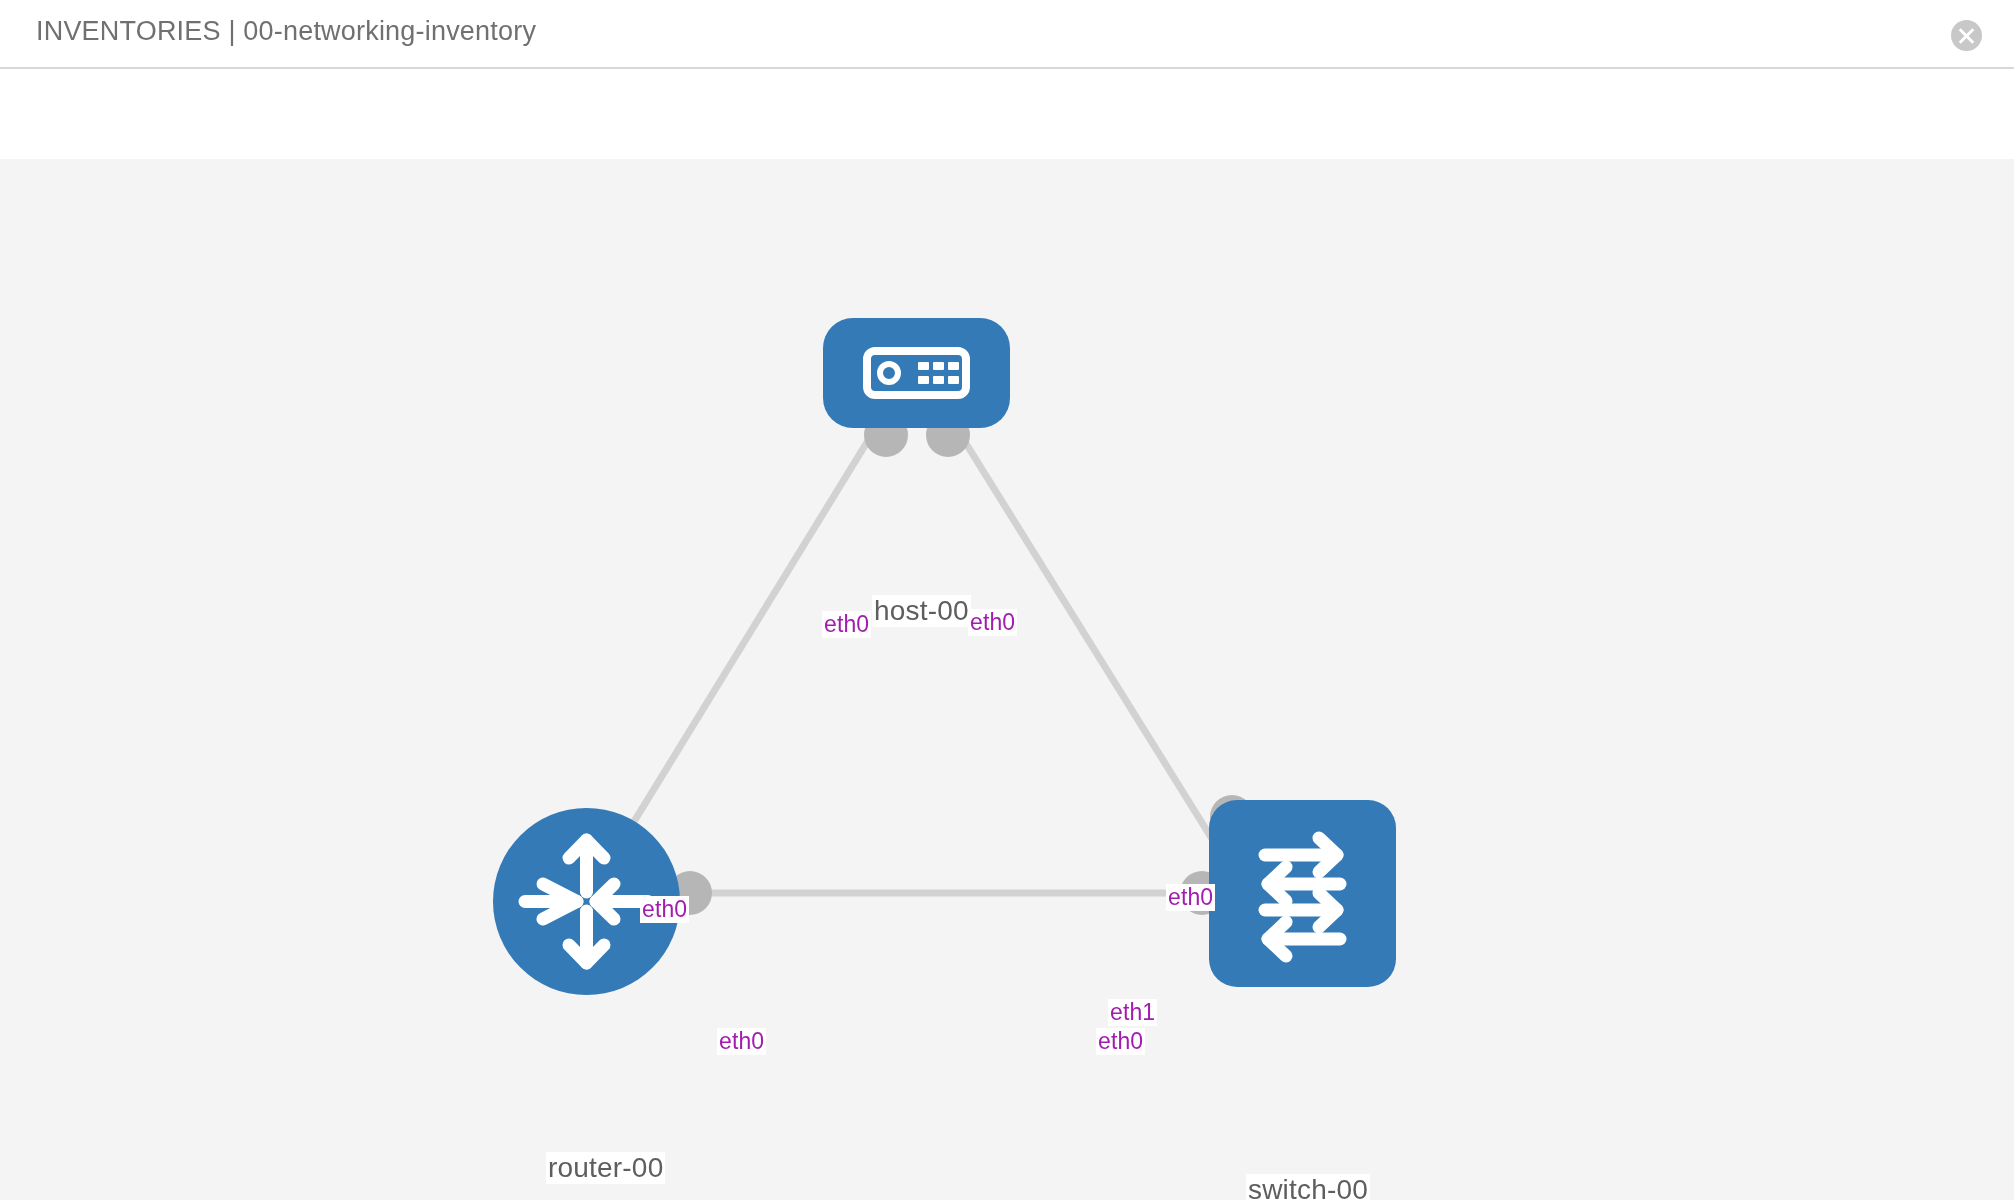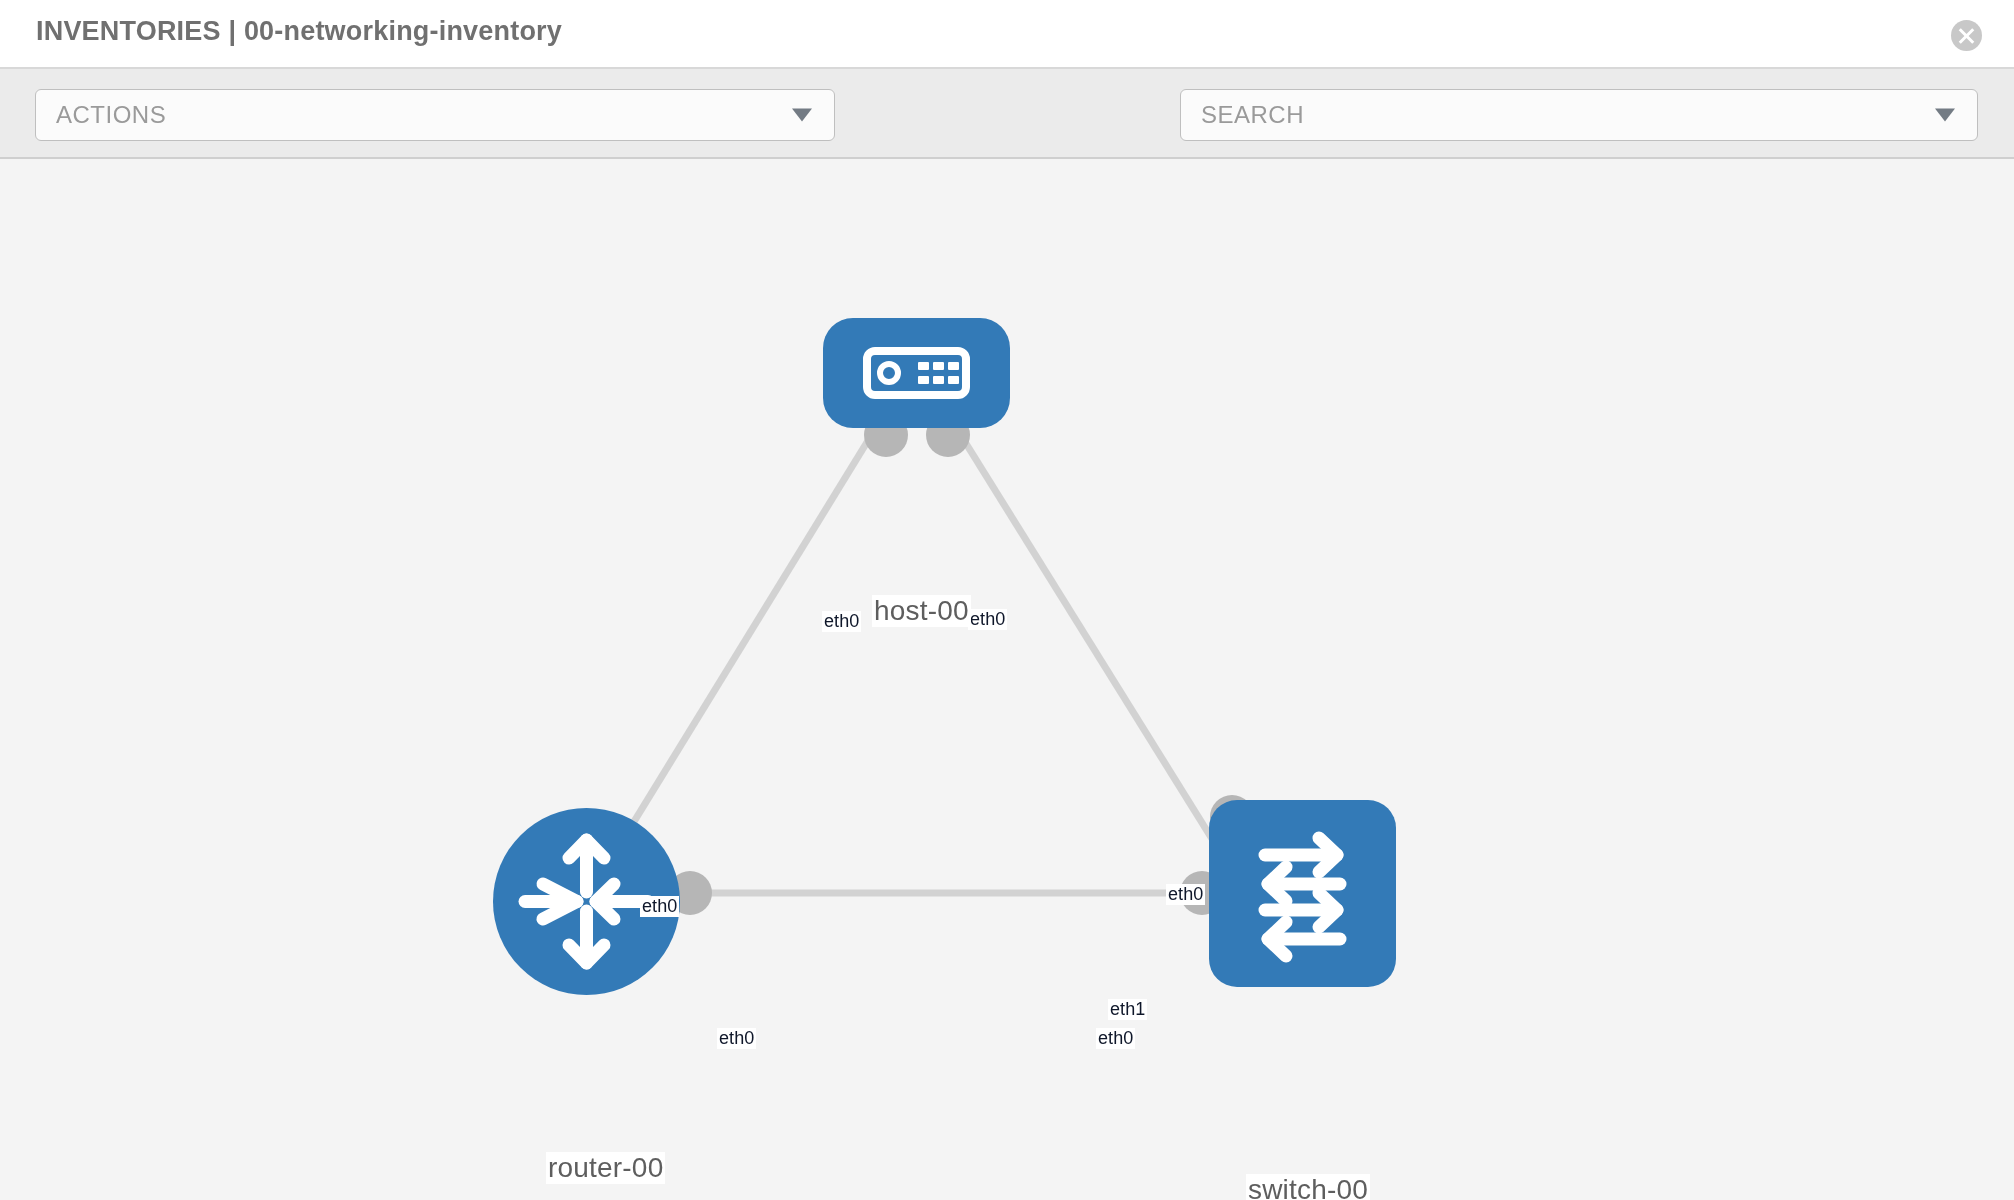--- a/index.html
+++ b/index.html
@@ -24,21 +24,21 @@
     height: 69px;
     background: #ffffff;
     border-bottom: 2px solid #d8d8d8;
     box-sizing: border-box;
   }
   #page-title {
     position: absolute;
     left: 36px;
     top: 16px;
     font-size: 27px;
-    font-weight: bold;
+    font-weight: normal;
     color: #707070;
     letter-spacing: 0.2px;
     white-space: nowrap;
   }
   #close-button {
     position: absolute;
     right: 32px;
     top: 20px;
     width: 31px;
     height: 31px;
@@ -160,22 +160,22 @@
     white-space: nowrap;
     padding: 0 2px;
     letter-spacing: 0.2px;
   }
   #label-host   { left: 872px; top: 436px; z-index: 6; }
   #label-router { left: 530px; top: 993px; margin-left: 16px; }
   #label-switch { left: 1246px; top: 1015px; text-decoration: underline; }
 
   .edge-label {
     position: absolute;
-    font-size: 18px;
-    color: #0f172a;
+    font-size: 23px;
+    color: #a21caf;
     background: #ffffff;
     white-space: nowrap;
     padding: 0 2px;
     letter-spacing: 0.1px;
   }
   #edge-label-host-router { left: 822px; top: 452px; z-index: 5; }
   #edge-label-host-switch { left: 968px; top: 450px; z-index: 5; }
   #edge-label-router-up   { left: 640px; top: 737px; }
   #edge-label-switch-up   { left: 1166px; top: 725px; }
   #edge-label-router-side { left: 717px; top: 869px; }
@@ -189,44 +189,20 @@
 
   <div id="header">
     <div id="page-title">INVENTORIES | 00-networking-inventory</div>
     <div id="close-button">
       <svg width="31" height="31" viewBox="0 0 31 31">
         <path d="M9.8 8.2 L15.5 13.9 L21.2 8.2 L23.3 10.3 L17.6 16 L23.3 21.7 L21.2 23.8 L15.5 18.1 L9.8 23.8 L7.7 21.7 L13.4 16 L7.7 10.3 Z" fill="#ffffff"></path>
       </svg>
     </div>
   </div>
 
-  <div id="toolbar">
-
-    <div id="actions-select" class="field-box">
-      <span class="field-label">ACTIONS</span>
-      <span class="caret"></span>
-    </div>
-
-    <div id="wrench-icon-btn" class="tool-icon">
-      <svg width="40" height="40" viewBox="0 0 40 40">
-        <path d="M29.5 6.5 a10 10 0 0 0 -11.3 13.0 L7.0 30.7 a2.6 2.6 0 0 0 0 3.7 l1.6 1.6 a2.6 2.6 0 0 0 3.7 0 L23.5 24.8 a10 10 0 0 0 13.0 -11.3 l-5.4 5.4 -5.6 -1.4 -1.4 -5.6 Z" fill="#73797f"></path>
-      </svg>
-    </div>
-
-    <div id="key-icon-btn" class="tool-icon">
-      <svg width="40" height="40" viewBox="0 0 40 40">
-        <path d="M14.5 9 a8.5 8.5 0 1 0 3.4 16.3 l2.6 2.6 2.6 -2.6 2.2 2.2 2.6 -2.6 2.2 2.2 3.0 -3.0 -8.0 -8.0 A8.5 8.5 0 0 0 14.5 9 Z M13.2 13.2 a3.6 3.6 0 1 1 0 7.2 3.6 3.6 0 0 1 0 -7.2 Z" fill="#73797f"></path>
-      </svg>
-    </div>
-
-    <div id="search-field" class="field-box">
-      <span class="field-label">SEARCH</span>
-      <span class="caret"></span>
-    </div>
-  </div>
 
   <div id="canvas">
 
     <svg id="graph-svg">
 
       <g stroke="#d2d2d2" stroke-width="7" fill="none">
         <line x1="880" y1="262" x2="600" y2="718"></line>
         <line x1="952" y1="262" x2="1232" y2="712"></line>
         <line x1="693" y1="734" x2="1196" y2="734"></line>
       </g>

